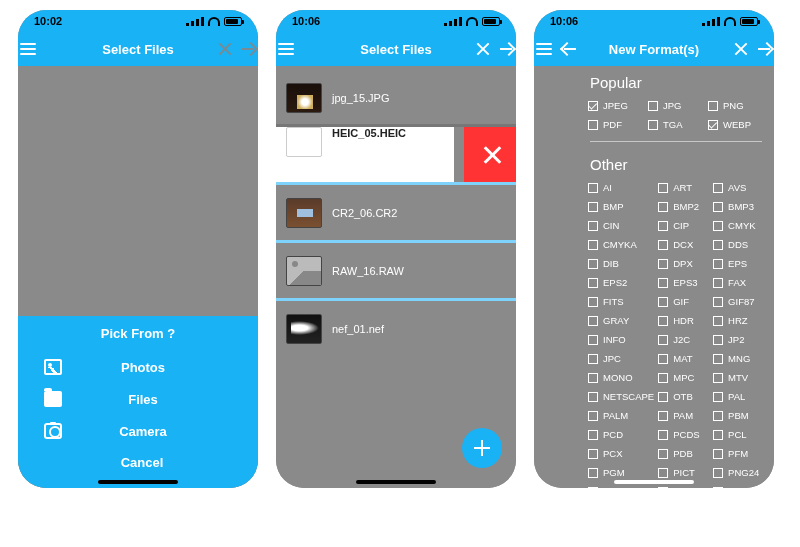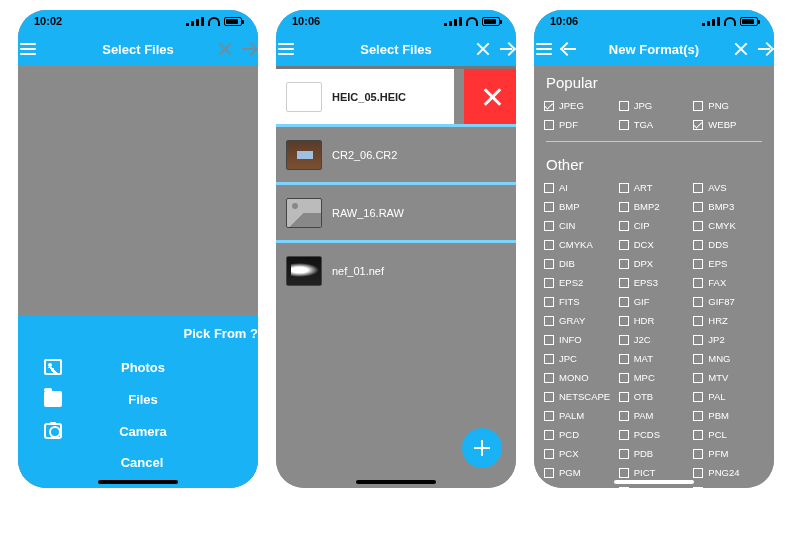--- a/index.html
+++ b/index.html
@@ -76,21 +76,21 @@
   .home-ind { position:absolute; bottom:4px; left:50%; transform:translateX(-50%); width:80px; height:4px; background:#000; border-radius:2px;}
   .home-ind.white{ background:#fff;}
 
   
   .sheet {
     position:absolute; left:0; right:0; bottom:0;
     background:#19b2f5; color:#fff;
     padding: 10px 0 18px 0;
     border-radius: 0;
   }
-  .sheet .sheet-title{ text-align:right; font-weight:700; font-size:13px; margin-bottom:10px;}
+  .sheet .sheet-title{ text-align:center; font-weight:700; font-size:13px; margin-bottom:10px;}
   .sheet-row{ display:flex; align-items:center; gap:18px; padding:8px 26px; font-size:13px; font-weight:600;}
   .sheet-row .lbl{ flex:1; text-align:center; margin-left:-26px;}
   .sheet .cancel{ text-align:center; font-weight:700; font-size:13px; margin-top:8px;margin-left:8px;}
   .ic{ width:18px; height:16px; position:relative;}
   .ic-photo{ border:2px solid #fff; border-radius:2px;}
   .ic-photo::before{content:"";position:absolute;left:2px;top:2px;width:4px;height:4px;border-radius:50%;background:#fff;}
   .ic-photo::after{content:"";position:absolute;bottom:0;left:0;right:0;height:6px;background:linear-gradient(45deg,transparent 40%,#fff 40% 60%,transparent 60%);}
   .ic-folder{ background:#fff; border-radius:2px; }
   .ic-folder::before{content:"";position:absolute;top:-3px;left:0;width:8px;height:3px;background:#fff;border-radius:2px 2px 0 0;}
   .ic-camera{ border:2px solid #fff; border-radius:3px;}
@@ -106,21 +106,21 @@
   .thumb.placeholder::before{content:"";position:absolute;left:5px;top:4px;width:6px;height:6px;border-radius:50%;background:#888;}
   .thumb.placeholder::after{content:"";position:absolute;bottom:0;left:0;right:0;height:14px;background:linear-gradient(135deg,transparent 35%,#888 35% 60%,#888 60%);}
   .thumb.t1{background:linear-gradient(#1a0f0a,#2a1a10);} 
   .thumb.t1::after{content:"";position:absolute;left:10px;bottom:3px;width:16px;height:14px;background:radial-gradient(circle,#fff 30%,#d0b060 70%);}
   .thumb.t3{background:linear-gradient(#5a3b2a,#7a5030);} 
   .thumb.t3::after{content:"";position:absolute;left:10px;top:10px;width:16px;height:8px;background:#a0c0e0;}
   .thumb.t5{background:linear-gradient(#111,#222);} 
   .thumb.t5::after{content:"";position:absolute;left:4px;top:6px;width:28px;height:14px;background:radial-gradient(ellipse at 30% 50%,#fff 30%,transparent 70%);}
   .file-name{ font-size:11px; color:#fff; font-weight:500;}
   .file-row.swiped{ padding:0; border-top:3px solid #777;}
-  .file-row.swiped .inner{ flex:1; display:flex; align-items:center; gap:10px; padding:0 10px; background:#fff; height:100%;}
+  .file-row.swiped .inner{ flex:1; display:flex; gap:10px; padding:0 10px; background:#fff; height:100%;}
   .file-row.swiped .file-name{ color:#222; font-weight:600;}
   .del-btn{ width:52px; height:100%; background:#f33; display:flex; align-items:center; justify-content:center;}
   .del-btn .icon-x::before,.del-btn .icon-x::after{ background:#fff; width:3px; height:22px; left:8px; top:-4px;}
   .fab{ position:absolute; right:14px; bottom:20px; width:40px; height:40px; border-radius:50%; background:#19b2f5; display:flex; align-items:center; justify-content:center;}
   .fab .plus{ position:relative; width:16px; height:16px;}
   .fab .plus::before,.fab .plus::after{content:"";position:absolute;background:#fff;}
   .fab .plus::before{left:7px;top:0;width:2px;height:16px;}
   .fab .plus::after{top:7px;left:0;height:2px;width:16px;}
 
   
@@ -206,20 +206,24 @@
         </div>
     </div>
     <div class="title">Select Files</div>
     <div class="right">
       <div class="icon-x"></div>
       <div class="icon-arrow-r"></div>
     </div>
   </div>
   <div class="body-area">
     <div class="file-list" id="file-list">
+        <div class="file-row">
+          <div class="thumb t1"></div>
+          <div class="file-name">jpg_15.JPG</div>
+        </div>
         <div class="file-row swiped">
           <div class="inner">
             <div class="thumb" style="background:#fff;border-color:#ccc"></div>
             <div class="file-name">HEIC_05.HEIC</div>
           </div>
           <div class="del-btn">
             <div class="icon-x"></div>
           </div>
         </div>
         <div class="file-row">
@@ -264,21 +268,21 @@
           <span></span>
         </div>
       <div class="icon-arrow-l"></div>
     </div>
     <div class="title">New Format(s)</div>
     <div class="right">
       <div class="icon-x"></div>
       <div class="icon-arrow-r"></div>
     </div>
   </div>
-  <div class="body-area" style="overflow-y:auto;">
+  <div class="body-area" style="overflow-y:auto;padding-left:44px;">
     <div class="section-title">Popular</div>
     <div class="fmt-grid" id="popular-grid">
         <div class="fmt">
           <div class="cb checked"></div>
           <span>JPEG</span>
         </div>
         <div class="fmt">
           <div class="cb"></div>
           <span>JPG</span>
         </div>

